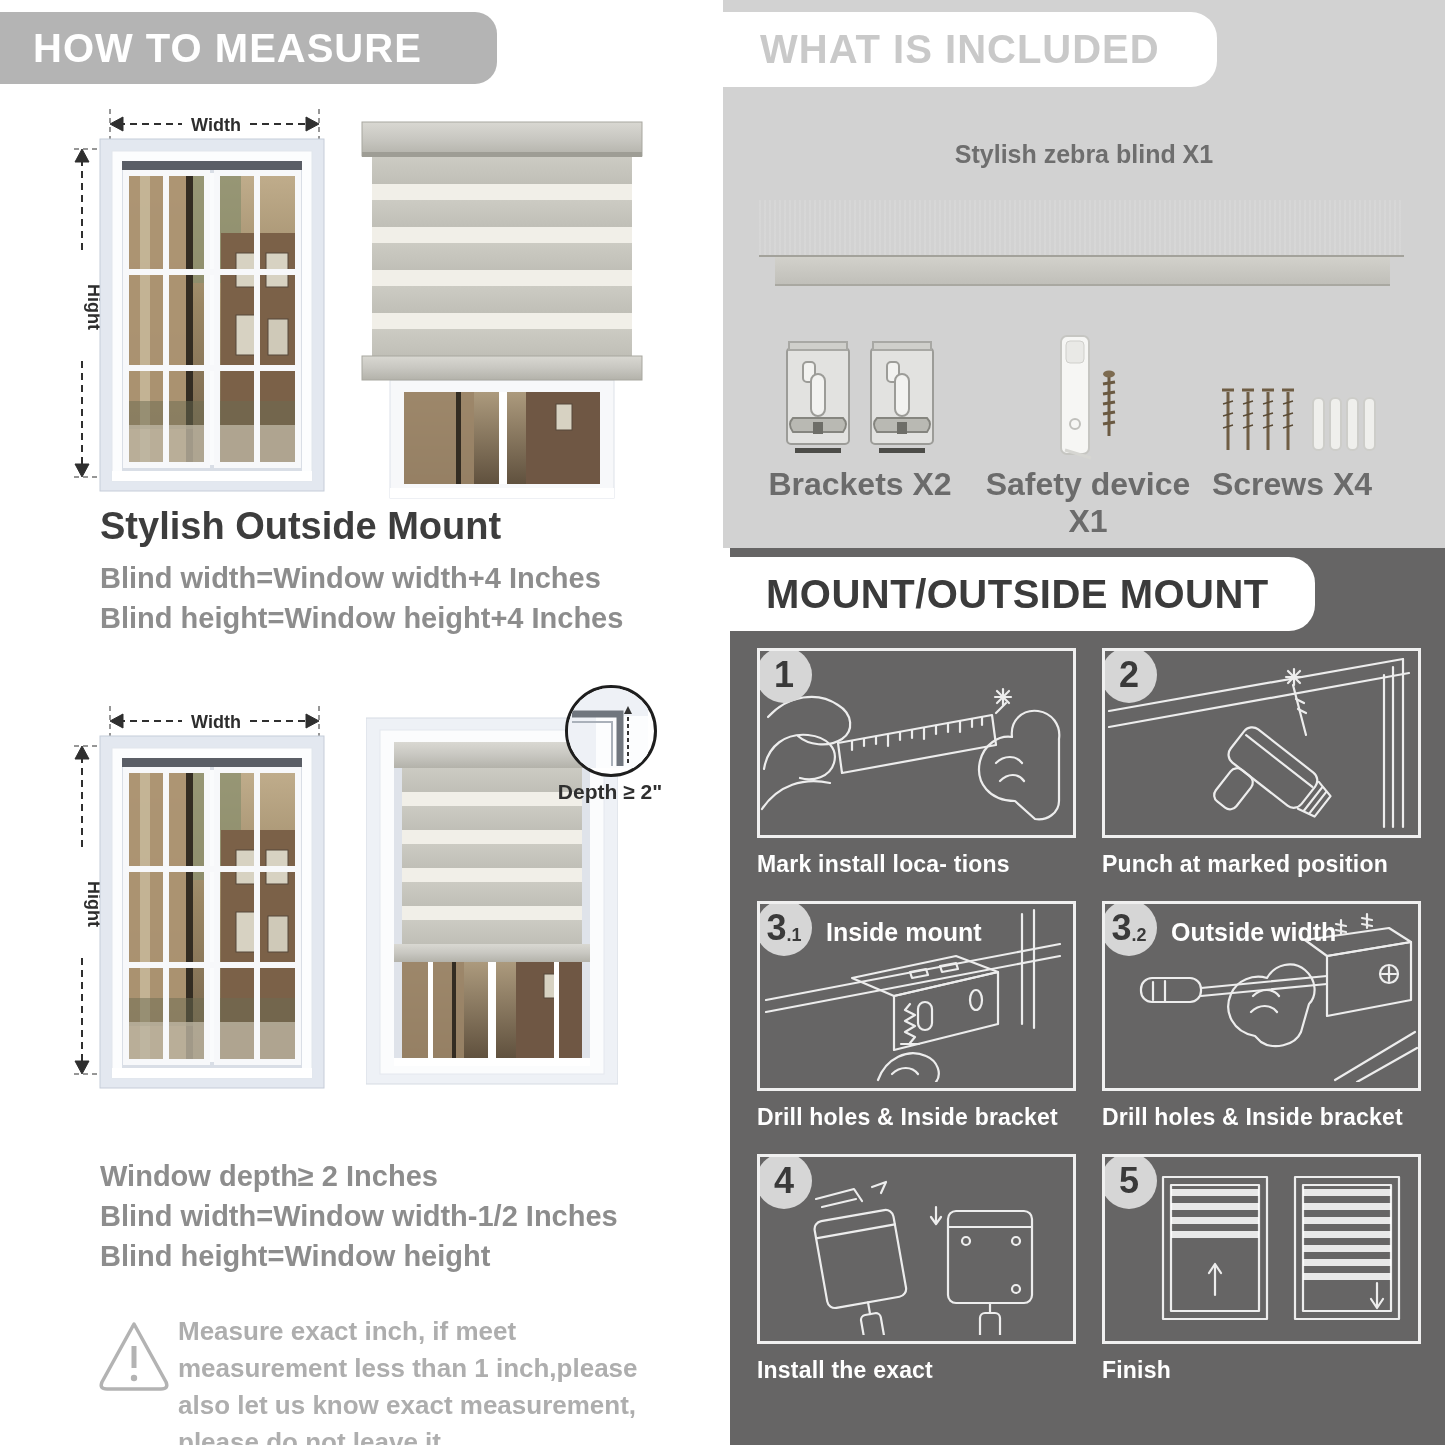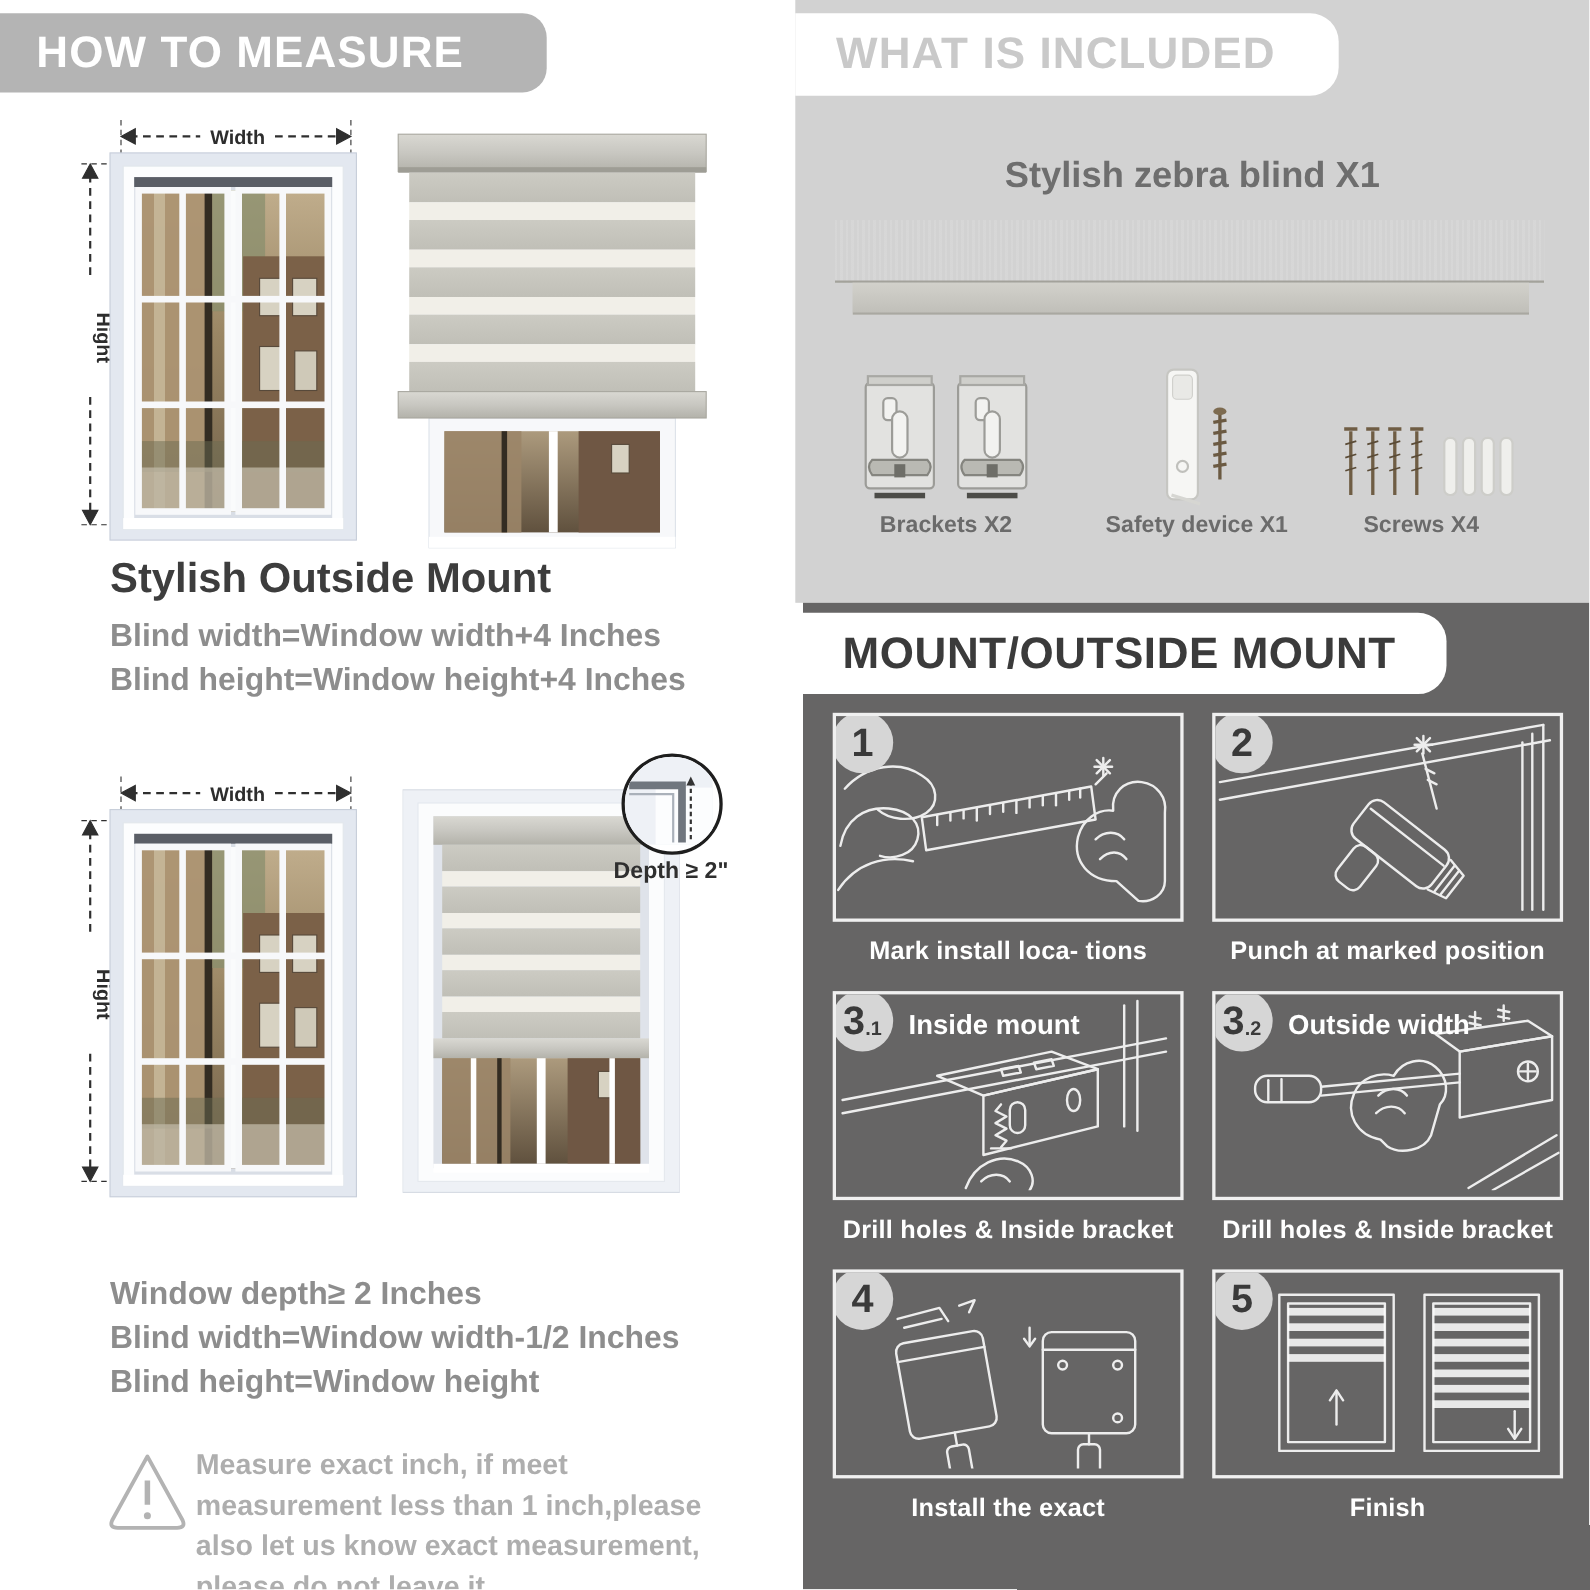--- a/index.html
+++ b/index.html
@@ -13,42 +13,42 @@
   .m-title{font-size:38px;font-weight:bold;color:#3d3d3d;}
   .m-lines div{font-size:29px;font-weight:bold;color:#8d8d8d;line-height:40px;}
   .depth-label{font-size:21px;font-weight:bold;color:#2f2f2f;text-align:center;}
   .magnifier{width:86px;height:86px;border-radius:50%;overflow:hidden;border:3px solid #1e1e1e;background:#fff;}
   .warn-text{font-size:26px;font-weight:bold;color:#aeaeae;line-height:37px;width:462px;}
   
   .included-panel{left:723px;top:0;width:722px;height:548px;background:#d2d2d2;padding-left:16px;}
   .included-header{left:0;top:12px;width:494px;height:75px;background:#fff;border-radius:0 26px 26px 0;
     display:flex;align-items:center;}
   .included-header span{color:#c9c9c9;font-weight:bold;font-size:40px;letter-spacing:1px;padding-left:37px;}
-  .blind-label{left:0;top:140px;width:722px;text-align:center;font-size:33px;font-weight:bold;color:#6e6e6e;}
+  .blind-label{left:0;top:140px;width:722px;text-align:center;font-size:25px;font-weight:bold;color:#6e6e6e;}
   .cassette-bar{left:36px;top:200px;width:645px;height:57px;
     background:linear-gradient(180deg,#dddcd7 0%,#c9c8c2 55%,#b7b6b0 100%);
     box-shadow:inset 0 -2px 0 #a3a29b;}
   .cassette-bar::after{content:"";position:absolute;left:16px;right:14px;top:57px;height:29px;
     background:linear-gradient(180deg,#d2d1cb 0%,#bfbeb8 100%);box-shadow:inset 0 -2px 0 #a9a8a1;}
   .tex{background-image:repeating-linear-gradient(90deg,rgba(255,255,255,.10) 0 2px,rgba(0,0,0,0) 2px 5px);}
-  .item-label{top:466px;text-align:center;font-size:21px;font-weight:bold;color:#6b6b6b;}
+  .item-label{top:466px;text-align:center;font-size:32px;font-weight:bold;color:#6b6b6b;}
   
   .mount-panel{left:730px;top:548px;width:715px;height:897px;background:#666565;}
   .mount-header{left:0;top:9px;width:585px;height:74px;background:#fff;border-radius:0 26px 26px 0;
     display:flex;align-items:center;}
   .mount-header span{color:#3b3b3b;font-weight:bold;font-size:40px;letter-spacing:.5px;padding-left:36px;}
   .steps{left:27px;top:100px;width:665px;display:grid;grid-template-columns:319px 319px;column-gap:26px;}
   .step{margin-bottom:23px;}
   .step-image{position:relative;height:184px;border:3px solid #f0f0f0;background:#666565;overflow:hidden;}
   .step-image svg{position:absolute;left:0;top:0;}
   .badge{position:absolute;top:-4px;left:-4px;width:56px;height:56px;border-radius:50%;background:#d6d6d6;
     color:#3a3a3a;font-weight:bold;font-size:36px;display:flex;align-items:center;justify-content:center;}
   .badge .sub{font-size:18px;margin-top:14px;}
   .panel-label{position:absolute;left:66px;top:14px;color:#fff;font-weight:bold;font-size:25px;}
-  .step-caption{margin-top:13px;font-size:23px;font-weight:bold;color:#fff;letter-spacing:.2px;text-align:center;}
+  .step-caption{margin-top:13px;font-size:23px;font-weight:bold;color:#fff;letter-spacing:.2px;}
   
   .la{stroke:#ededed;stroke-width:2.2;fill:none;stroke-linecap:round;stroke-linejoin:round;}
   .fillw{fill:rgba(255,255,255,.85);stroke:none;}
   .dim{stroke:#2f2f2f;fill:none;}
   .dim-label{font-family:"Liberation Sans",sans-serif;font-weight:bold;font-size:18px;fill:#2d2d2d;}
 </style>
 </head>
 <body>
 
 <svg width="0" height="0" style="position:absolute" aria-hidden="true">

